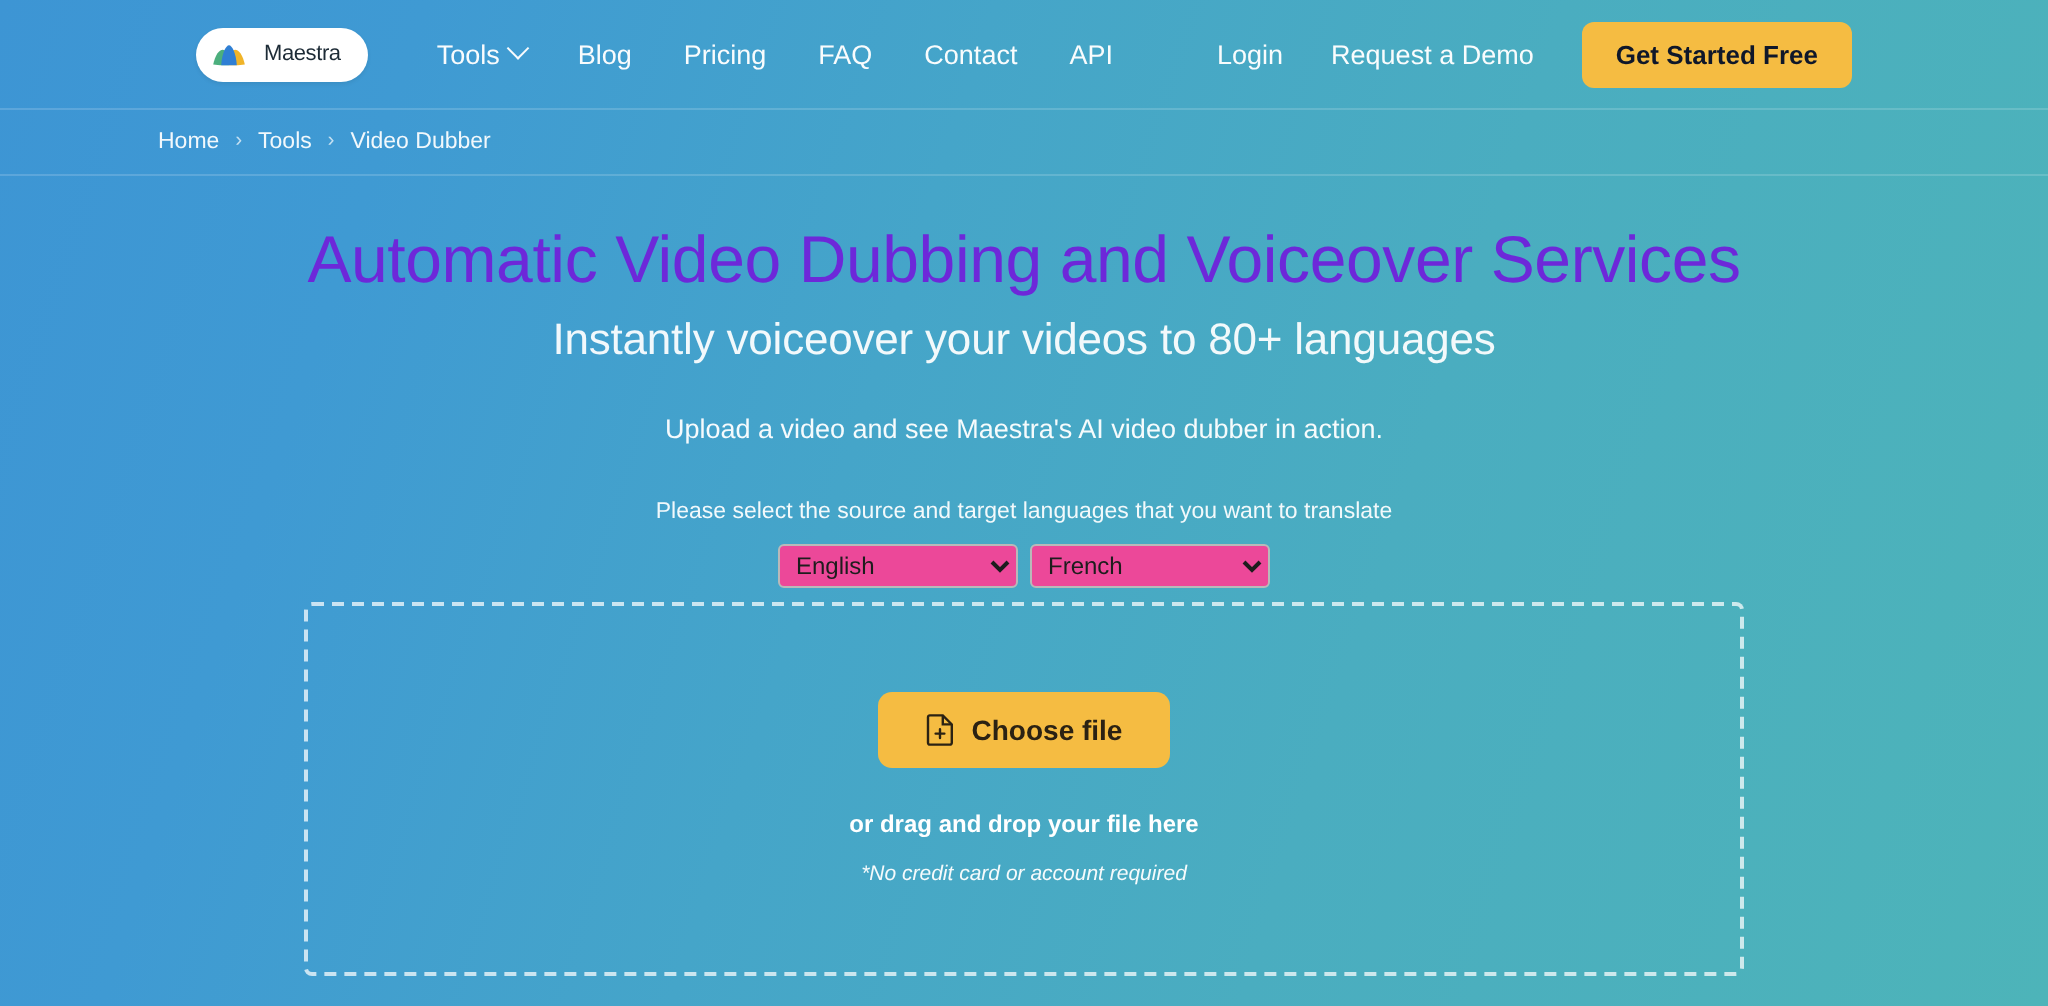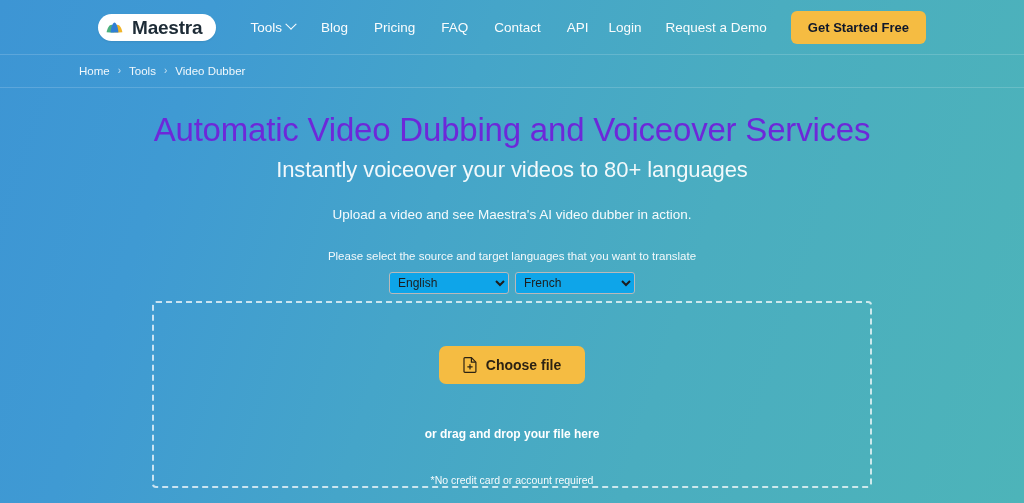--- a/index.html
+++ b/index.html
@@ -40,22 +40,22 @@
   }
   .logo-mark {
     width: 21px; height: 21px;
     border-radius: 50%;
     background: #ffffff;
     display: flex; align-items: center; justify-content: center;
     flex: 0 0 auto;
     overflow: hidden;
   }
   .logo-text {
-    font-size: 19px;
-    font-weight: bold;
+    font-size: 11px;
+    font-weight: normal;
     color: #1d2b36;
     letter-spacing: -0.2px;
     line-height: 1;
   }
 
   .nav-left {
     display: flex;
     align-items: center;
     gap: 26px;
     margin-left: 34px;
@@ -157,40 +157,39 @@
     display: flex;
     justify-content: center;
     gap: 6px;
   }
   select.lang {
     width: 120px;
     height: 22px;
     font-family: "Liberation Sans", sans-serif;
     font-size: 12px;
     color: #1d1d1d;
-    background: #0ea5e9;
+    background: #ec4899;
     border: 1px solid #b9b9b9;
     border-radius: 3px;
     padding: 0 4px;
     cursor: pointer;
   }
 
   
   .dropzone {
     position: absolute;
     left: 152px;
     top: 301px;
     width: 720px;
     height: 187px;
     border: 2px dashed rgba(255,255,255,0.72);
     border-radius: 4px;
     display: flex;
     flex-direction: column;
     align-items: center;
-    justify-content: space-between;
   }
   .choose-btn {
     margin-top: 43px;
     background: #f5bc42;
     border: none;
     border-radius: 7px;
     padding: 11px 24px;
     font-family: "Liberation Sans", sans-serif;
     font-size: 14px;
     font-weight: bold;
@@ -202,20 +201,21 @@
   }
   .drag-text {
     margin-top: 21px;
     font-size: 12px;
     font-weight: bold;
     color: #ffffff;
   }
   .nocard {
     margin-top: 12px;
     font-size: 10.5px;
+    font-style: italic;
     color: rgba(255,255,255,0.95);
   }
 </style>
 </head>
 <body>
 
 <div class="topbar">
 
   <div class="logo-pill">
     <span class="logo-mark">

